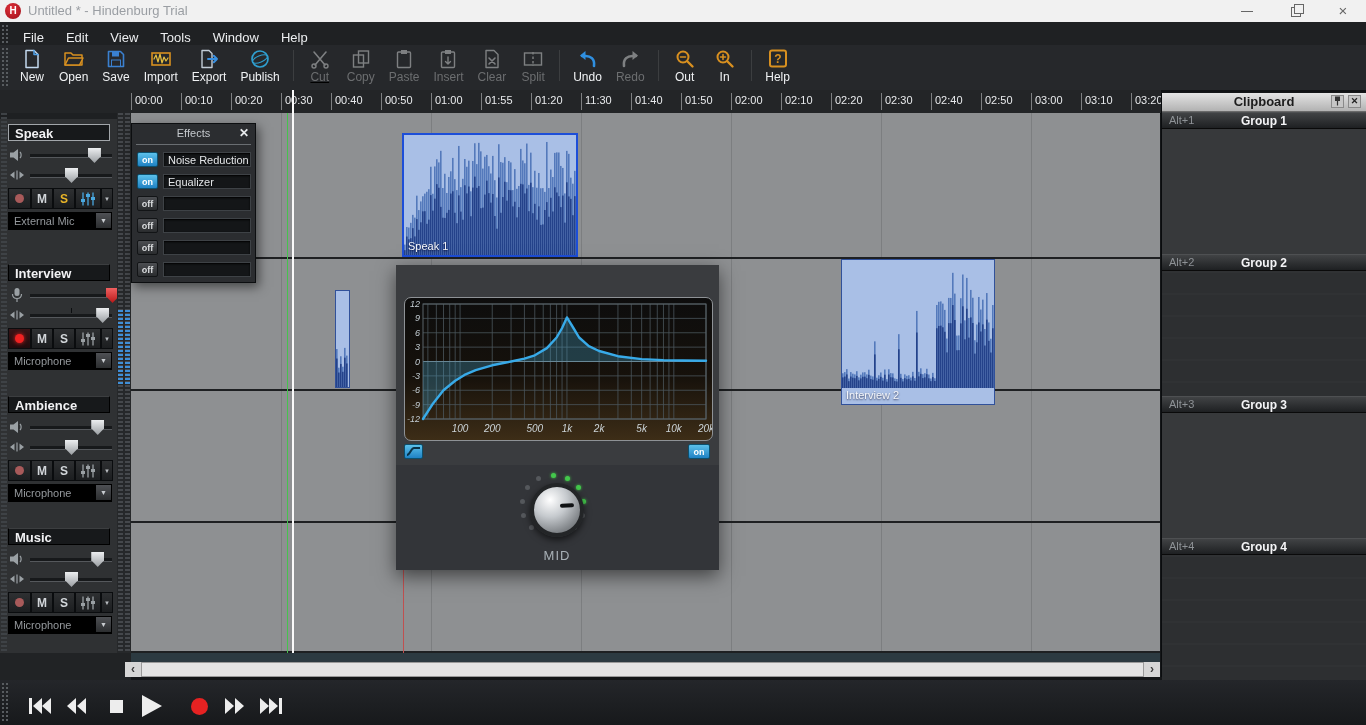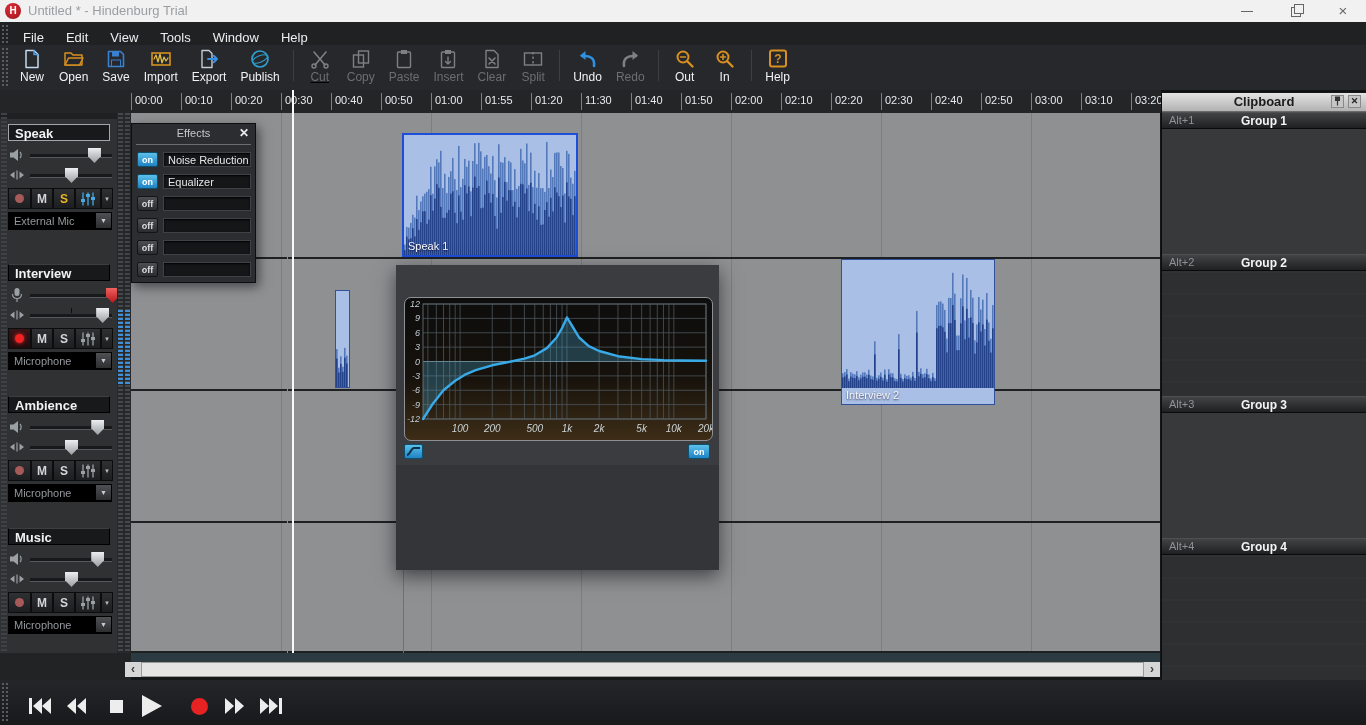--- a/index.html
+++ b/index.html
@@ -969,20 +969,36 @@
           <path d="M18.0 121.0 L27.3 106.6 L38.5 92.3 L50.2 82.7 L59.5 76.9 L70.7 72.1 L87.2 67.3 L106.1 63.5 L119.4 60.6 L129.8 57.3 L141.9 50.1 L151.6 39.5 L157.1 30.0 L161.9 19.4 L168.4 30.0 L174.1 39.5 L183.8 48.2 L194.1 53.0 L212.9 58.2 L236.7 61.1 L258.5 62.1 L277.3 62.5 L301.0 62.8 " fill="none" stroke="#38aae8" stroke-width="2.4" stroke-linejoin="round" stroke-linecap="round"></path>
         </svg>
       </div>
     <div id="eq-filter-btn">
       <svg width="17" height="13" viewBox="0 0 17 13">
         <path d="M2 10 C5 10 6 3 9 3 L15 3" stroke="#083248" stroke-width="2" fill="none"></path>
       </svg>
     </div>
     <div id="eq-on-btn">on</div>
     <div id="knob-area">
+        <div class="knob-wrap" style="left: 116px; top: 3px;">
+          <div class="knob-dot" style="left: 16.5797px; top: 57.4203px;"></div>
+          <div class="knob-dot" style="left: 9.01725px; top: 45.0795px;"></div>
+          <div class="knob-dot" style="left: 7.88166px; top: 30.6505px;"></div>
+          <div class="knob-dot" style="left: 13.4205px; top: 17.2787px;"></div>
+          <div class="knob-dot" style="left: 24.4263px; top: 7.8788px;"></div>
+          <div class="knob-dot" style="left: 38.5px; top: 4.5px; background: rgb(68, 200, 76); box-shadow: rgb(68, 200, 76) 0px 0px 3px;"></div>
+          <div class="knob-dot" style="left: 52.5737px; top: 7.8788px; background: rgb(68, 200, 76); box-shadow: rgb(68, 200, 76) 0px 0px 3px;"></div>
+          <div class="knob-dot" style="left: 63.5795px; top: 17.2787px; background: rgb(68, 200, 76); box-shadow: rgb(68, 200, 76) 0px 0px 3px;"></div>
+          <div class="knob-dot" style="left: 69.1183px; top: 30.6505px; background: rgb(68, 200, 76); box-shadow: rgb(68, 200, 76) 0px 0px 3px;"></div>
+          <div class="knob-dot" style="left: 67.9828px; top: 45.0795px;"></div>
+          <div class="knob-dot" style="left: 60.4203px; top: 57.4203px;"></div>
+          <div class="knob"></div>
+          <div class="knob-ptr" style="left: 39px; top: 17px; transform: rotate(88deg);"></div>
+          <div class="knob-label">MID</div>
+        </div>
       </div>
   </div>
 
   <div id="clipboard">
     <div id="cb-header">
       <div id="cb-title">Clipboard</div>
       <div id="cb-pin">
         <svg width="9" height="10" viewBox="0 0 9 10" style="margin:0 auto">
           <rect x="2" y="0.5" width="5" height="4.5" fill="#333"></rect>
             <line x1="4.5" y1="5" x2="4.5" y2="9.5" stroke="#333" stroke-width="1.2"></line>

